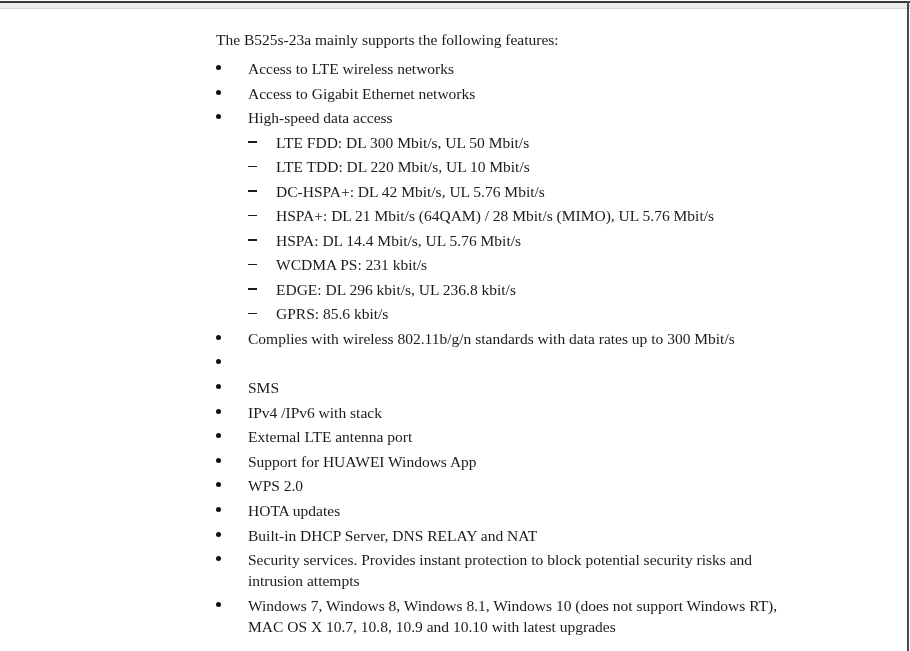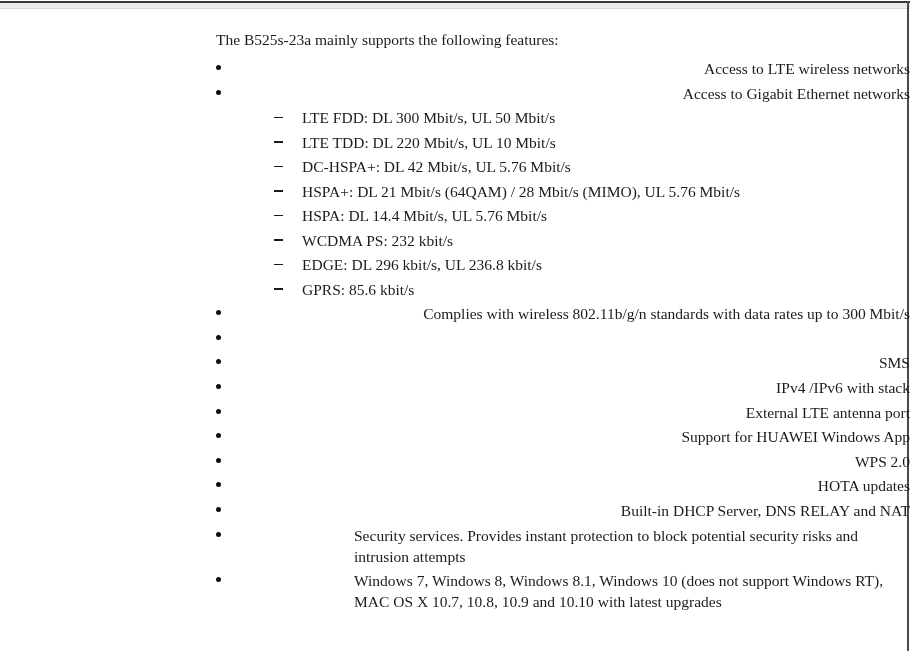--- a/index.html
+++ b/index.html
@@ -70,21 +70,20 @@
     left: 0;
     top: 41px;
     width: 910px;
   }
 
   .bullet-row {
     position: relative;
     display: flex;
     align-items: flex-start;
     margin-bottom: 3.6px;
-    justify-content: space-between;
   }
   .bullet-row > .marker {
     flex: 0 0 auto;
     width: 32px;
     margin-left: 216px;
     text-align: left;
     font-size: 13px;
     line-height: 21px;
   }
   .bullet-row > .btext {
@@ -94,21 +93,20 @@
 
   
   .sub-list {
     width: 910px;
   }
   .sub-row {
     position: relative;
     display: flex;
     align-items: center;
     margin-bottom: 3.5px;
-    padding-left: 26px;
   }
   .sub-row > .marker {
     flex: 0 0 auto;
     width: 28px;
     margin-left: 248px;
     text-align: left;
     line-height: 21px;
   }
   .sub-row > .btext {
     flex: 0 1 auto;
@@ -146,20 +144,24 @@
 
   <div id="feature-list">
       <div class="bullet-row">
         <span class="marker"><span class="dot"></span></span>
         <span class="btext">Access to LTE wireless networks</span>
       </div>
       <div class="bullet-row">
         <span class="marker"><span class="dot"></span></span>
         <span class="btext">Access to Gigabit Ethernet networks</span>
       </div>
+      <div class="bullet-row">
+        <span class="marker"><span class="dot"></span></span>
+        <span class="btext">High-speed data access</span>
+      </div>
       <div class="sub-list">
         <div class="sub-row">
           <span class="marker"><span class="dash"></span></span>
           <span class="btext">LTE FDD: DL 300 Mbit/s, UL 50 Mbit/s</span>
         </div>
         <div class="sub-row">
           <span class="marker"><span class="dash"></span></span>
           <span class="btext">LTE TDD: DL 220 Mbit/s, UL 10 Mbit/s</span>
         </div>
         <div class="sub-row">
@@ -169,21 +171,21 @@
         <div class="sub-row">
           <span class="marker"><span class="dash"></span></span>
           <span class="btext">HSPA+: DL 21 Mbit/s (64QAM) / 28 Mbit/s (MIMO), UL 5.76 Mbit/s</span>
         </div>
         <div class="sub-row">
           <span class="marker"><span class="dash"></span></span>
           <span class="btext">HSPA: DL 14.4 Mbit/s, UL 5.76 Mbit/s</span>
         </div>
         <div class="sub-row">
           <span class="marker"><span class="dash"></span></span>
-          <span class="btext">WCDMA PS: 232 kbit/s</span>
+          <span class="btext">WCDMA PS: 231 kbit/s</span>
         </div>
         <div class="sub-row">
           <span class="marker"><span class="dash"></span></span>
           <span class="btext">EDGE: DL 296 kbit/s, UL 236.8 kbit/s</span>
         </div>
         <div class="sub-row">
           <span class="marker"><span class="dash"></span></span>
           <span class="btext">GPRS: 85.6 kbit/s</span>
         </div>
       </div>

